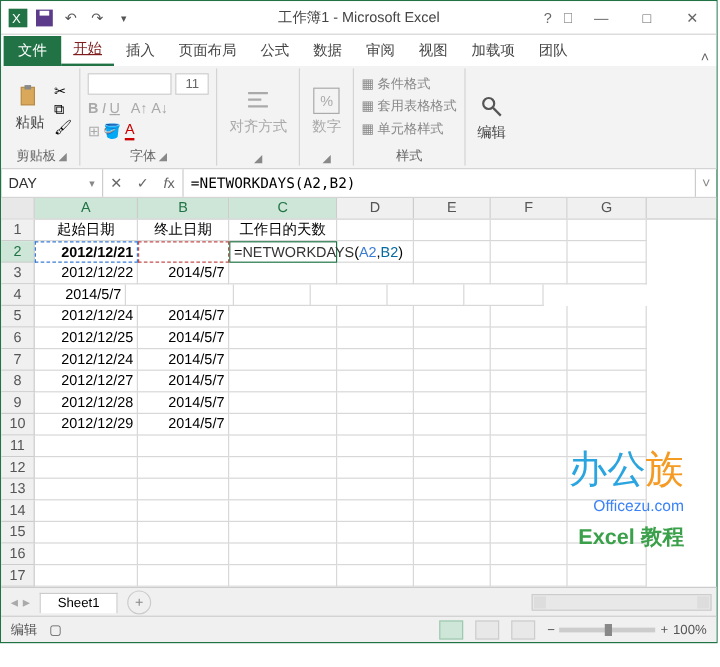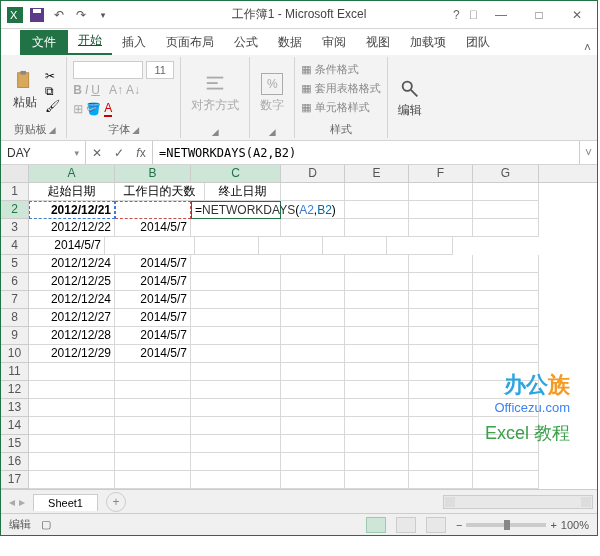--- a/index.html
+++ b/index.html
@@ -8,24 +8,24 @@
   
   
   .qat { height: 28px; background: #fff; display: flex; align-items: center; padding: 0 6px; position: relative; border-bottom: 1px solid #d4d4d4;}
   .qat-left { display: flex; gap: 6px; align-items: center; }
   .qat-icon { width: 16px; height: 16px; display:flex; align-items:center; justify-content:center; color:#555; }
   .qat-title { position:absolute; left:50%; transform:translateX(-50%); color:#444; font-size:12px; }
   .qat-right { margin-left:auto; display:flex; gap:10px; align-items:center; color:#666;}
   .win-btn { width:28px; height:20px; display:flex; align-items:center; justify-content:center; color:#666;}
   
   
-  .tabs { height: 26px; display:flex; align-items:flex-end; background:#fff; padding-left:19px;}
+  .tabs { height: 26px; display:flex; align-items:flex-end; background:#fff; padding-left:2px;}
   .file-tab { background:#217346; color:#fff; padding:4px 12px; font-size:12px; }
   .tab { padding:4px 10px; color:#444; font-size:12px; cursor:pointer; }
-  .tab.active { color:#14532d; border-bottom:2px solid #217346;text-decoration:underline; }
+  .tab.active { color:#7f1d1d; border-bottom:2px solid #217346;text-decoration:underline; }
   .tabs-right { margin-left:auto; display:flex; align-items:center; padding-right:6px; color:#666;}
   
   
   .ribbon { height:86px; background:#f3f3f3; border-bottom:1px solid #d4d4d4; display:flex; align-items:stretch; padding:2px;}
   .group { border-right:1px solid #d4d4d4; display:flex; flex-direction:column; justify-content:space-between; padding:3px 6px 1px; }
   .group-body { display:flex; align-items:center; gap:4px; flex:1; }
   .group-label { font-size:11px; color:#666; text-align:center; display:flex; justify-content:center; align-items:center; gap:2px; padding-top:1px;}
   .dlg { font-size:9px; color:#888; }
   .big-btn { display:flex; flex-direction:column; align-items:center; gap:2px; padding:2px 4px; color:#444;}
   .big-btn svg, .big-btn .iconbox { width:22px; height:22px; }
@@ -76,24 +76,24 @@
   
   .status { height:22px; background:#f0f0f0; border-top:1px solid #ccc; display:flex; align-items:center; padding:0 8px; font-size:11px; color:#555; gap:10px;}
   .status .spacer{flex:1;}
   .view-btn { width:20px; height:16px; border:1px solid #ccc; background:#e8e8e8;}
   .view-btn.active{background:#cde6d7; border-color:#9ec9b0;}
   .zoom { display:flex; align-items:center; gap:4px;}
   .zoom-track { width:80px; height:4px; background:#ccc; position:relative;}
   .zoom-thumb { position:absolute; left:38px; top:-3px; width:6px; height:10px; background:#888;}
   
   .watermark { position:absolute; right:30px; top:370px; text-align:right; pointer-events:none;}
-  .watermark .l1{font-size:22px; font-weight:bold;}
+  .watermark .l1{font-size:32px; font-weight:normal;}
   .watermark .l1 .a{color:#2aa5e0;} .watermark .l1 .b{color:#f59a22;}
   .watermark .l2{color:#3b82f6; font-size:13px;}
-  .watermark .l3{color:#3aa04a; font-size:18px; font-weight:normal; margin-top:6px;}
+  .watermark .l3{color:#3aa04a; font-size:18px; font-weight:bold; margin-top:6px;}
   .wrap{position:relative;}
 </style>
 </head>
 <body>
 <div class="wrap">
 
 <div class="window">
 
   <div class="qat">
     <div class="qat-left">
@@ -279,22 +279,22 @@
       <div class="col-h cC sel">C</div>
       <div class="col-h cD">D</div>
       <div class="col-h cE">E</div>
       <div class="col-h cF">F</div>
       <div class="col-h cG">G</div>
     </div>
     <div id="grid-rows">
           <div class="row">
             <div class="row-h">1</div>
             <div class="cell cA header">起始日期</div>
+            <div class="cell cB header">终止日期</div>
             <div class="cell cC header">工作日的天数</div>
-            <div class="cell cB header">终止日期</div>
             <div class="cell cD"></div>
             <div class="cell cE"></div>
             <div class="cell cF"></div>
             <div class="cell cG"></div>
           </div>
           <div class="row">
             <div class="row-h sel">2</div>
             <div class="cell cA refA">2012/12/21</div>
             <div class="cell cB refB"></div>
             <div class="cell cC editing"><span class="formula-span">=<span class="fn">NETWORKDAYS</span>(<span class="refA">A2</span>,<span class="refB">B2</span>)</span></div>

